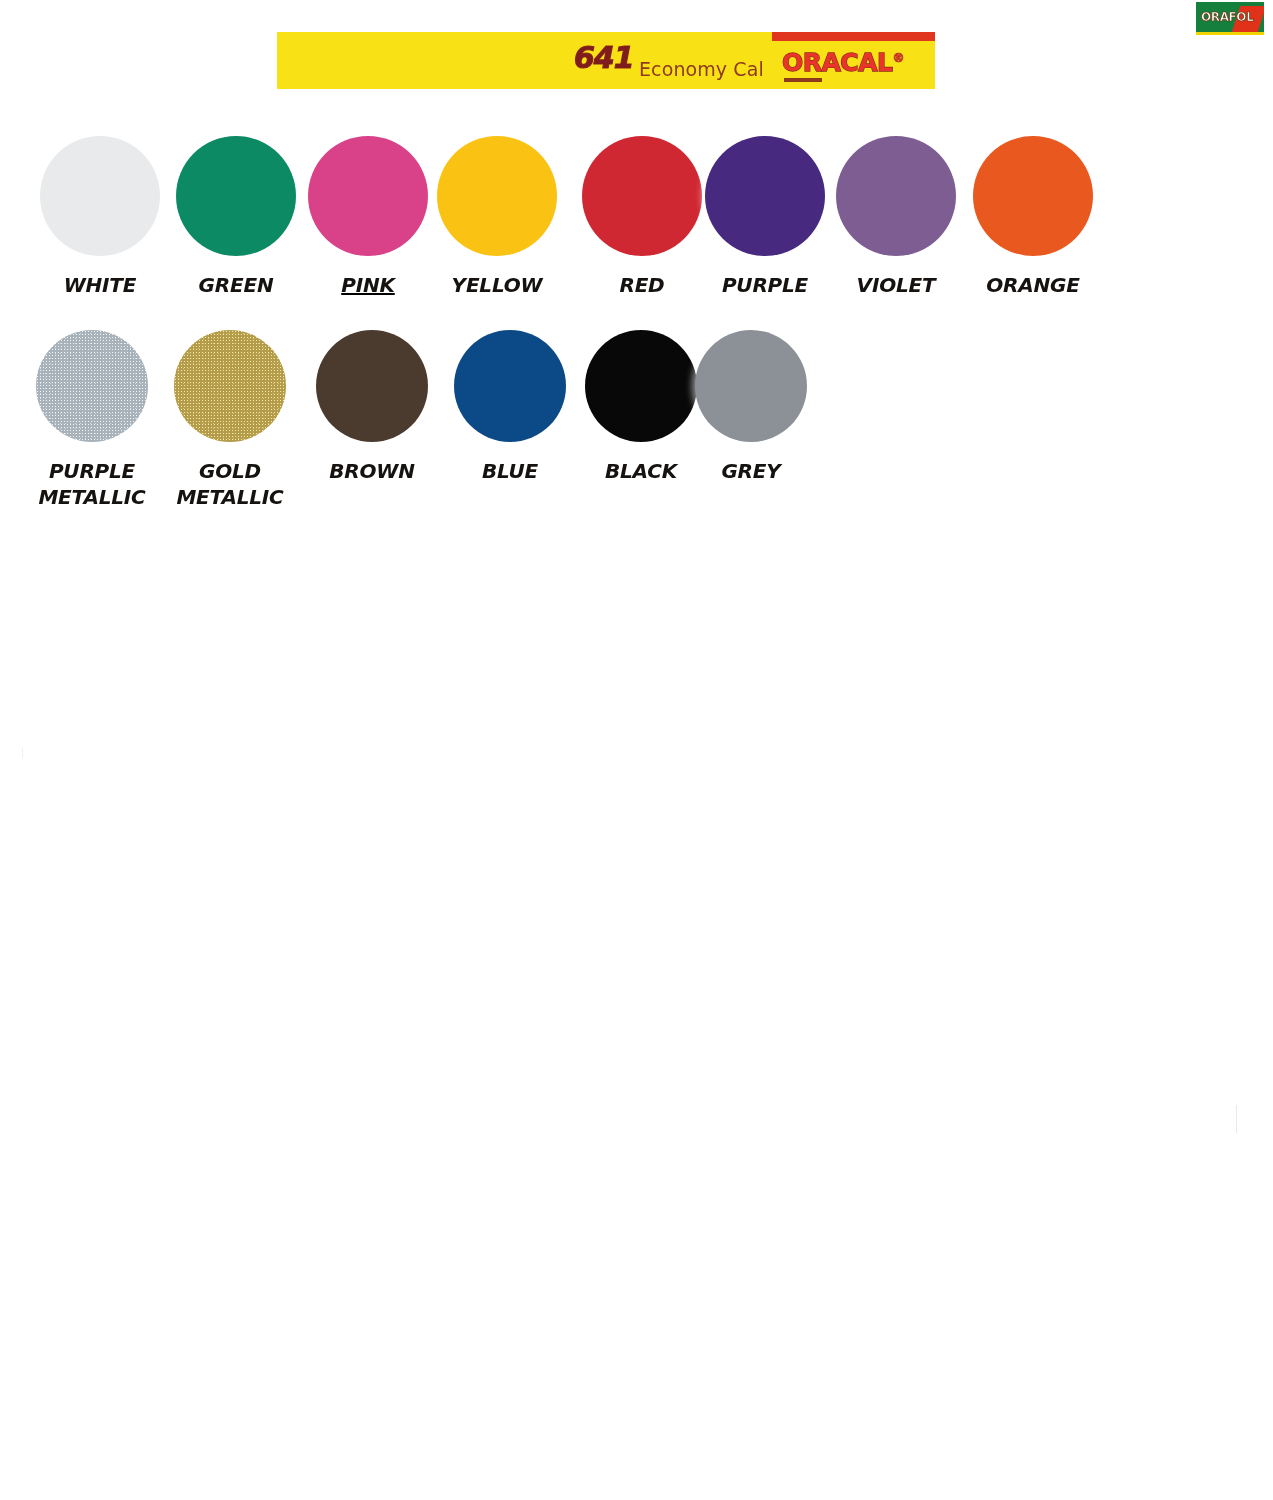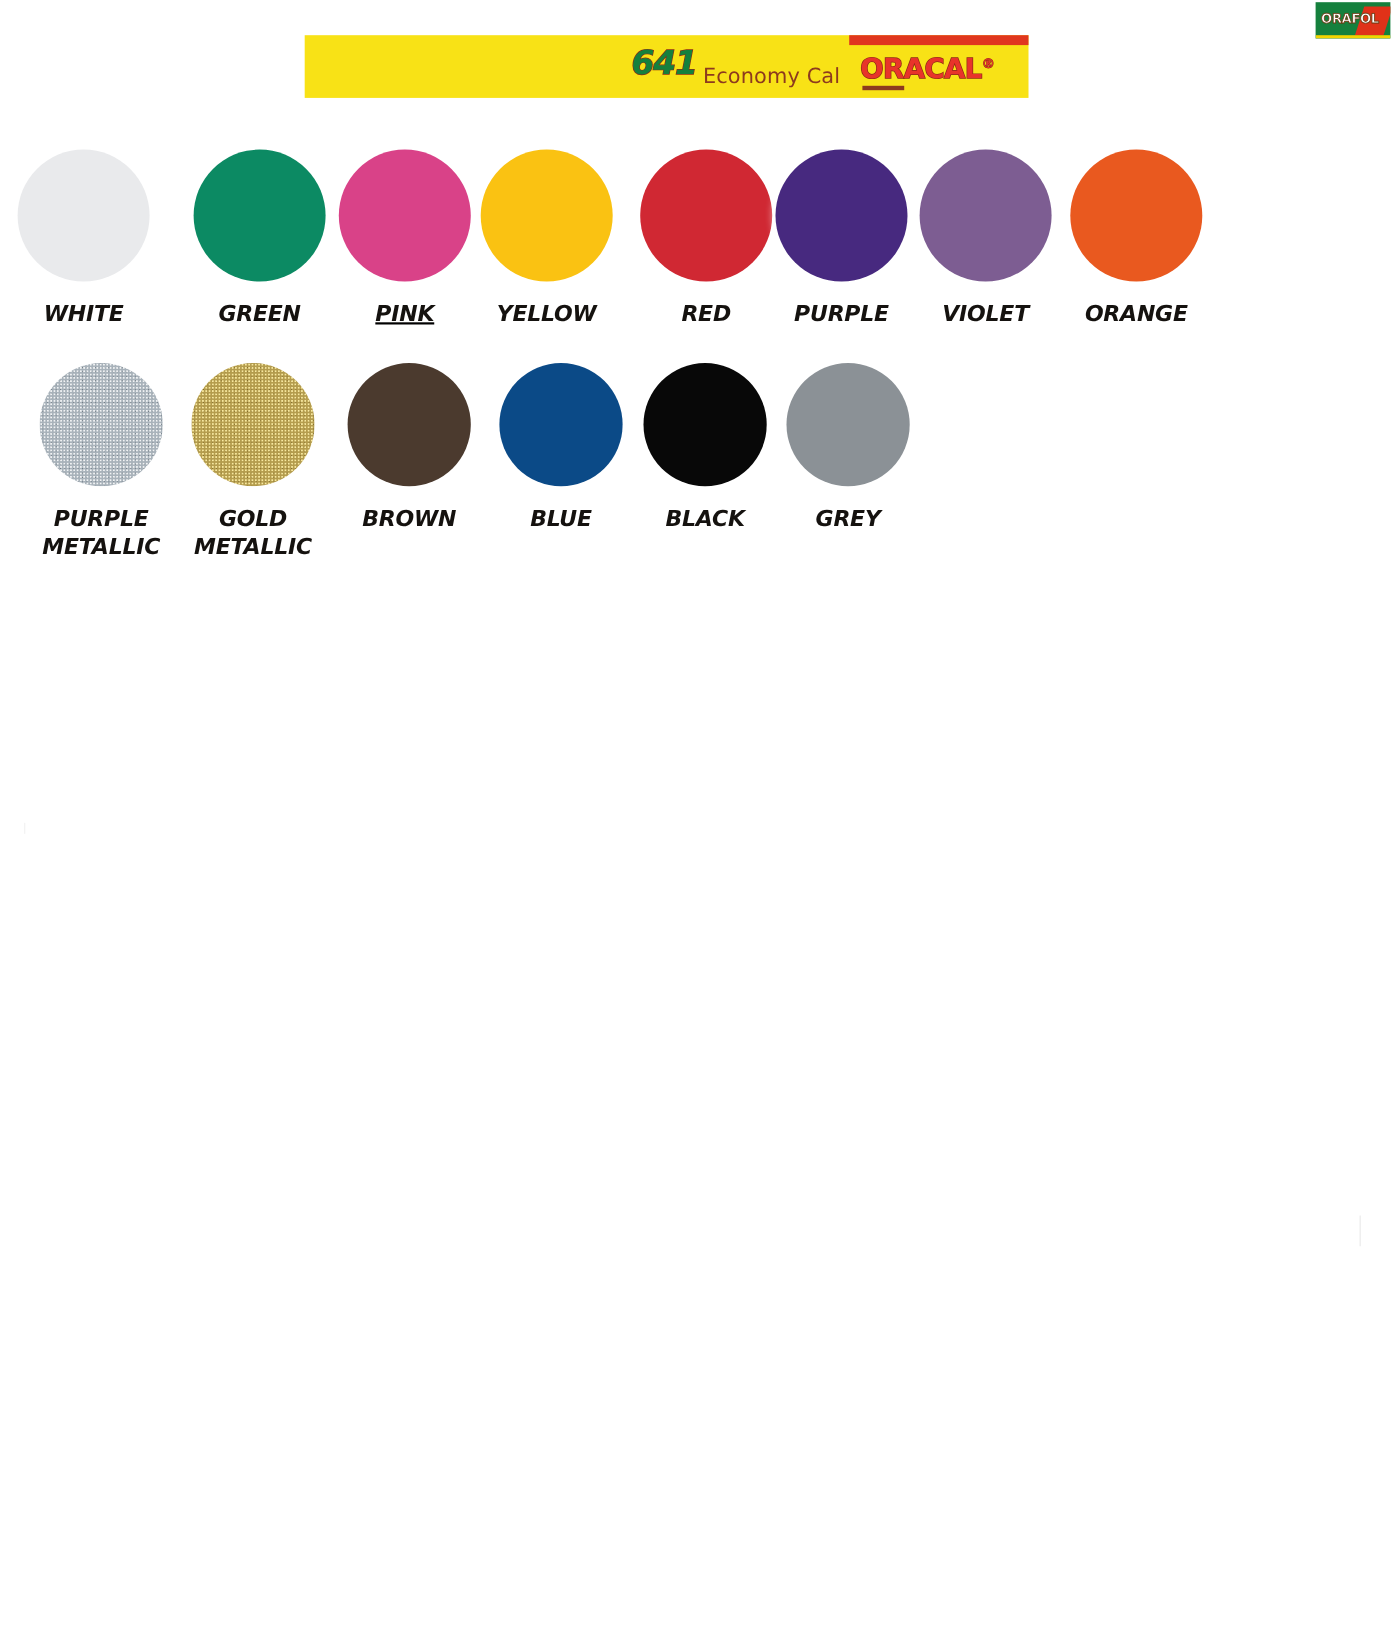--- a/index.html
+++ b/index.html
@@ -70,21 +70,21 @@
   #banner-641 {
     position: absolute;
     left: 297px;
     top: 11px;
     font-family: "DejaVu Sans", sans-serif;
     font-weight: bold;
     font-style: italic;
     font-size: 30px;
     letter-spacing: -1px;
     line-height: 1;
-    color: #15803d;
+    color: #7f1d1d;
     -webkit-text-stroke: 1.2px #8d2b16;
     paint-order: stroke fill;
   }
   #banner-sub {
     position: absolute;
     left: 362px;
     top: 28px;
     font-family: "DejaVu Sans", sans-serif;
     font-weight: normal;
     font-size: 19px;
@@ -204,21 +204,21 @@
 <div id="product-banner"></div>
 <div id="banner-redbar" style="left:772px;top:32px;"></div>
 <div id="banner-641" style="left:574px;top:43px;">641</div>
 <div id="banner-sub" style="left:639px;top:60px;">Economy Cal</div>
 <div id="banner-oracal" style="left:782px;top:50px;">
   <span>ORACAL</span><span class="reg">®</span>
 </div>
 <div id="banner-underline" style="left:784px;top:78px;"></div>
 
 <div class="swatch-row" id="swatch-row-1">
-    <div class="swatch" style="left: 16px; width: 120px;">
+    <div class="swatch" style="left: 40px; width: 120px;">
       <div class="swatch-dot" style="background: rgb(233, 234, 236); width: 120px; height: 120px;"></div>
       <div class="swatch-label">WHITE</div>
     </div>
     <div class="swatch" style="left: 176px; width: 120px;">
       <div class="swatch-dot" style="background: rgb(12, 138, 99); width: 120px; height: 120px;"></div>
       <div class="swatch-label">GREEN</div>
     </div>
     <div class="swatch" style="left: 308px; width: 120px; text-decoration: underline;">
       <div class="swatch-dot" style="background: rgb(217, 66, 136); width: 120px; height: 120px;"></div>
       <div class="swatch-label">PINK</div>
@@ -260,20 +260,20 @@
       <div class="swatch-label">BROWN</div>
     </div>
     <div class="swatch" style="left: 454px; width: 112px;">
       <div class="swatch-dot small" style="background: rgb(11, 74, 135); width: 112px; height: 112px;"></div>
       <div class="swatch-label">BLUE</div>
     </div>
     <div class="swatch" style="left: 585px; width: 112px;">
       <div class="swatch-dot small" style="background: rgb(8, 8, 8); width: 112px; height: 112px;"></div>
       <div class="swatch-label">BLACK</div>
     </div>
-    <div class="swatch" style="left: 715px; width: 112px;">
+    <div class="swatch" style="left: 695px; width: 112px;">
       <div class="swatch-dot small" style="background: rgb(139, 145, 150); width: 112px; height: 112px;"></div>
       <div class="swatch-label">GREY</div>
     </div>
   </div>
 
 <div class="artifact" id="artifact-right"></div>
 <div class="artifact" id="artifact-left"></div>
 
 </body></html>

